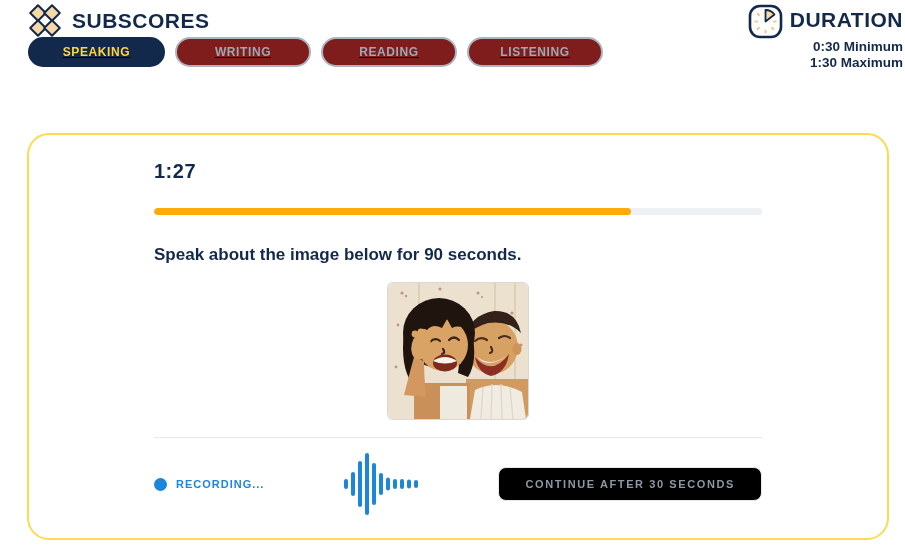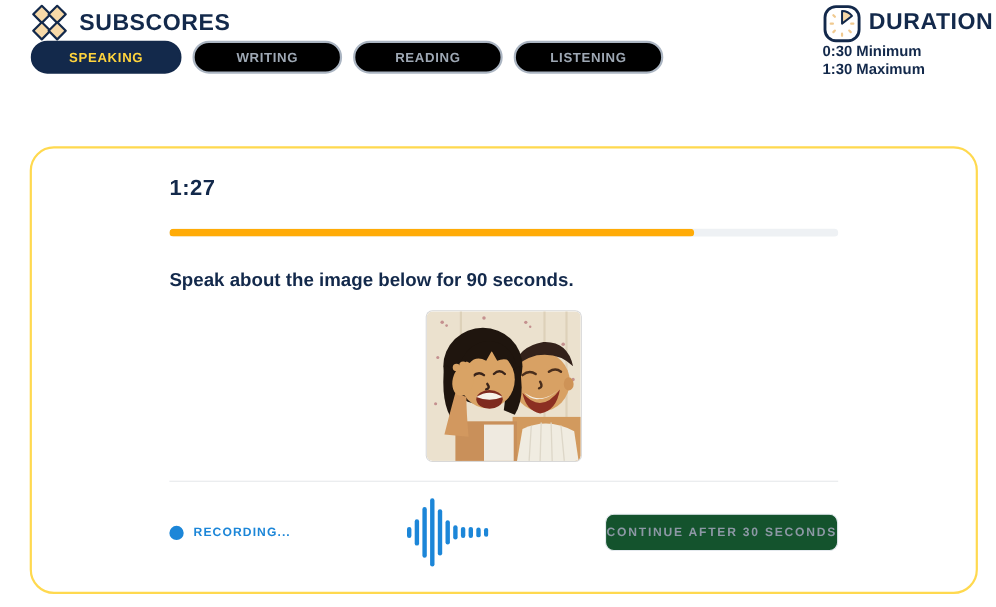--- a/index.html
+++ b/index.html
@@ -3,52 +3,52 @@
 <meta charset="utf-8">
 <style>
   * { margin:0; padding:0; box-sizing:border-box; }
   html,body { background:#fff; }
   body { font-family:"Liberation Sans", sans-serif; width:905px; height:552px; overflow:hidden; }
   .screen { position:relative; width:905px; height:448px; background:#fff; }
 
   
   .brand { position:absolute; left:27px; top:4px; display:flex; align-items:center; gap:8px; }
   .brand h1 { font-size:21px; font-weight:bold; color:#13294B; letter-spacing:.5px; }
-  .duration-block { position:absolute; right:2px; top:3px; text-align:left; }
+  .duration-block { position:absolute; right:2px; top:3px; text-align:right; }
   .duration-head { display:flex; align-items:flex-start; justify-content:flex-end; gap:7px; }
   .duration-head h2 { font-size:21px; font-weight:bold; color:#13294B; letter-spacing:.5px; margin-top:5px; }
   .duration-line { font-size:13.5px; font-weight:bold; color:#13294B; line-height:16px; }
 
   
-  .pill-rows { position:absolute; left:28px; top:37px; display:flex; flex-direction:column; gap:8px; }
+  .pill-rows { position:absolute; left:28px; top:37px; display:flex; flex-direction:column; gap:8px;text-decoration:underline; }
   .pill-row { display:flex; gap:10px; }
   .pill { height:30px; border-radius:15px; display:flex; align-items:center; justify-content:center;
           font-size:12px; font-weight:bold; letter-spacing:.6px; cursor:pointer;
-          border:2px solid #ABB5C2; background:#000000; color:#9EA8B4; }
+          border:2px solid #ABB5C2; background:#7f1d1d; color:#9EA8B4; }
   .pill.active { border-color:#13294B; background:#13294B; color:#FFD43D; }
   .w137{width:137px}.w136{width:136px}.w133{width:133px}.w142{width:142px}.w149{width:149px}.w132{width:132px}
 
   
   .card { position:absolute; left:27px; top:133px; width:862px; height:407px;
           border:2px solid #FFD94F; border-radius:22px; background:#fff;
           padding:25px 125px 0 125px; }
   .timer { font-size:20px; font-weight:bold; color:#13294B; letter-spacing:.5px; }
   .progress-track { margin-top:25px; width:100%; height:7px; background:#EEF1F4; border-radius:4px; overflow:hidden; }
   .progress-fill { height:7px; background:#FFAB07; border-radius:4px; width:0; }
   .instruction { margin-top:30px; text-align:left; font-size:17px; font-weight:bold; color:#13294B; }
   .photo-wrap { margin-top:18px; display:flex; justify-content:center; }
   .photo { width:140px; height:136px; border-radius:5px; box-shadow:0 0 0 1px #D8D8D8; }
   .divider { margin-top:18px; height:1px; background:#E6E9EC; }
   .bottom-row { margin-top:14px; display:flex; align-items:center; justify-content:space-between; }
   .recording { display:flex; align-items:center; gap:9px; }
   .rec-dot { width:13px; height:13px; border-radius:50%; background:#1C86D8; }
   .rec-label { font-size:11px; font-weight:bold; color:#1C86D8; letter-spacing:1px; }
   .waveform { display:block; }
-  .continue-btn { background:#14532d; border:1px solid #E4E9EE; border-radius:8px;
-          padding:10px 0; font-family:"Liberation Sans",sans-serif; font-size:11px; font-weight:bold;
+  .continue-btn { background:#000000; border:1px solid #E4E9EE; border-radius:8px;
+          padding:10px 26px; font-family:"Liberation Sans",sans-serif; font-size:11px; font-weight:bold;
           color:#8D98A5; letter-spacing:1.6px; cursor:default; }
 </style>
 </head>
 <body>
 
 <div class="screen">
 
   <div class="brand">
     <svg class="tiles" width="37" height="34" viewBox="0 0 37 34">
       <g fill="#F7D9A8" stroke="#13294B" stroke-width="2" stroke-linejoin="round">

